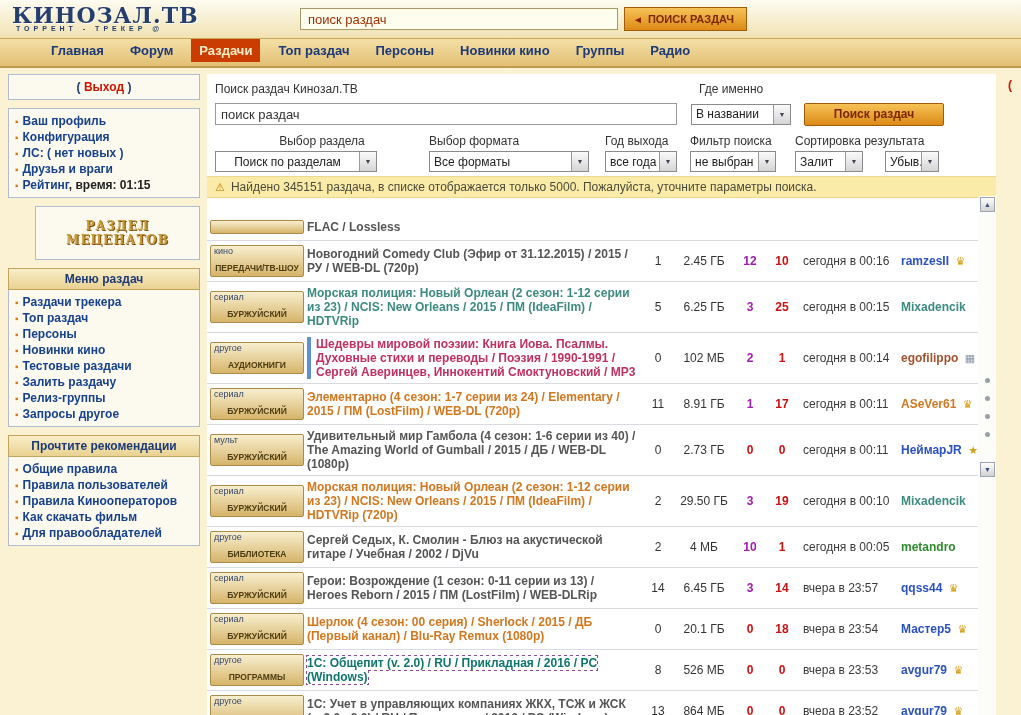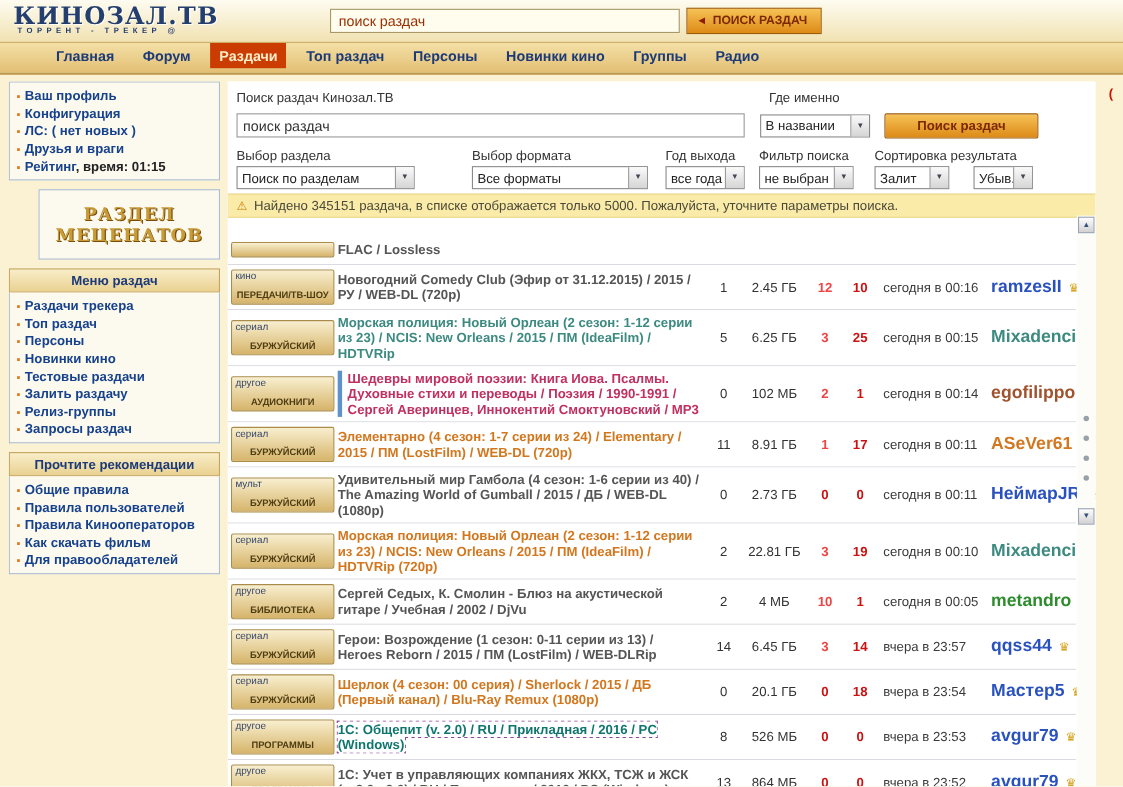--- a/index.html
+++ b/index.html
@@ -30,42 +30,42 @@
   
   .sbox{background:#fcfaef;border:1px solid #aebdd1;margin-bottom:8px;padding:4px 6px;}
   .logout-box{text-align:center;font-weight:bold;padding:5px 6px;}
   .logout-box .paren{color:#1c3a78;}
   .logout-link{color:#cf1100;cursor:pointer;text-decoration:none;}
   .sitem{padding:1px 0;white-space:nowrap;overflow:hidden;}
   .bullet{color:#e07818;font-size:10px;margin-right:4px;}
   .slink{color:#16418c;font-weight:bold;font-size:12px;text-decoration:none;cursor:pointer;}
   .rating-suffix{color:#222;font-weight:bold;}
   .banner-ny{color:#d42a00;font-weight:bold;text-align:center;font-size:13px;padding:8px 2px;text-shadow:1px 1px 0 #fff;}
-  .banner-patrons{text-align:center;font-family:"DejaVu Serif",serif;font-weight:bold;font-size:16px;color:#c89b35;text-shadow:1px 1px 0 #7a4c10;padding:12px 2px;letter-spacing:1px;cursor:pointer;margin-left:27px;}
+  .banner-patrons{text-align:center;font-family:"DejaVu Serif",serif;font-weight:bold;font-size:12px;color:#c89b35;text-shadow:1px 1px 0 #7a4c10;padding:12px 2px;letter-spacing:1px;cursor:pointer;margin-left:27px;}
   .shead{background:linear-gradient(#f9eec9,#e9d191);border:1px solid #c3a35d;text-align:center;color:#1c3a78;font-weight:bold;padding:3px 0;}
   .shead + .sbox{margin-top:0;border-top:none;}
 
   
   .main{flex:1;background:#ffffff;position:relative;overflow:hidden;}
   .search-panel{padding:8px 8px 4px 8px;position:relative;}
   .sp-row1{position:relative;height:17px;}
   .sp-title{color:#333;}
   .sp-where-label{position:absolute;left:484px;top:0;color:#333;}
   .sp-row2{display:flex;align-items:center;margin-top:3px;height:24px;}
   .sp-input{width:462px;height:22px;border:1px solid #9a9a9a;padding:0 5px;font-size:13px;color:#333;font-family:inherit;background:#fff;box-sizing:border-box;}
   .select{display:flex;height:21px;border:1px solid #8a8a8a;background:#fff;align-items:center;cursor:pointer;box-sizing:border-box;}
   .sel-val{flex:1;padding:0 4px;font-size:12px;color:#222;white-space:nowrap;overflow:hidden;}
   .sel-arrow{width:16px;align-self:stretch;background:linear-gradient(#fafafa,#d5d5d5);border-left:1px solid #9a9a9a;color:#445;font-size:7px;display:flex;align-items:center;justify-content:center;flex:none;}
   .sp-where{width:100px;margin-left:14px;}
   .sp-submit{width:140px;height:23px;margin-left:13px;background:linear-gradient(#f6c257,#dd8a16);border:1px solid #a05c08;border-radius:2px;color:#7c2800;font-weight:bold;font-size:12px;cursor:pointer;font-family:inherit;}
   .sp-filters{display:flex;margin-top:8px;}
   #filters{display:flex;}
   .fcol{flex:none;}
   .flabel{color:#333;margin-bottom:3px;font-size:12px;white-space:nowrap;}
-  #filters .fcol:nth-child(1){width:214px;} #filters .fcol:nth-child(1) .select{width:162px;}
+  #filters .fcol:nth-child(1){width:214px;text-align:center;} #filters .fcol:nth-child(1) .select{width:162px;}
   #filters .fcol:nth-child(2){width:176px;} #filters .fcol:nth-child(2) .select{width:160px;}
   #filters .fcol:nth-child(3){width:85px;}  #filters .fcol:nth-child(3) .select{width:72px;}
   #filters .fcol:nth-child(4){width:105px;} #filters .fcol:nth-child(4) .select{width:86px;}
   .sort-col .selects{display:flex;gap:22px;}
   .sort-col .select.s1{width:68px;}
   .sort-col .select.s2{width:54px;}
 
   .info-bar{background:#fbeba8;border-top:1px solid #ecd88e;border-bottom:1px solid #ecd88e;padding:3px 8px;color:#4a4a3a;display:flex;align-items:center;gap:6px;font-size:12px;}
   .info-icon{color:#c87800;font-size:11px;}
 
@@ -78,26 +78,26 @@
   .badge{width:92px;height:30px;background:linear-gradient(#f8efcf,#d6b46a);border:1px solid #aa8c48;border-radius:2px;position:relative;cursor:pointer;}
   .badge-partial{height:12px;}
   .cat-label{position:absolute;top:0;left:3px;font-size:9px;color:#37476b;}
   .cat-name{position:absolute;bottom:3px;left:0;right:0;text-align:center;font-size:8.5px;font-weight:bold;color:#4e3c12;}
   .cell-title{padding-right:6px;}
   .cell-title.accent{border-left:4px solid #5e92cc;padding-left:5px;align-self:stretch;display:flex;align-items:center;}
   .title-link{font-weight:bold;font-size:12px;line-height:14px;cursor:pointer;text-decoration:none;}
   .title-link.outlined{outline:1px dotted #8a4a9a;}
   .cell-comments{text-align:center;color:#333;}
   .cell-size{text-align:center;color:#333;}
-  .cell-seed{text-align:center;color:#ef4444;font-weight:bold;}
+  .cell-seed{text-align:center;color:#a21caf;font-weight:bold;}
   .cell-seed.zero{color:#cc1111;}
   .cell-leech{text-align:center;color:#cc1111;font-weight:bold;}
   .cell-date{color:#3a3a3a;padding-left:4px;white-space:nowrap;}
   .cell-user{padding-left:2px;white-space:nowrap;}
-  .user-link{font-weight:bold;cursor:pointer;text-decoration:none;font-size:16px;}
+  .user-link{font-weight:bold;cursor:pointer;text-decoration:none;font-size:12px;}
   .user-icons span{margin-left:3px;font-size:11px;}
 
   
   .scroll-strip{position:absolute;top:122px;right:0;width:17px;bottom:0;background:#fcfcf8;}
   .scroll-btn{width:15px;height:15px;margin:1px auto;background:linear-gradient(#fdfdfd,#d2d2d2);border:1px solid #9aa4b4;color:#35507a;font-size:7px;display:flex;align-items:center;justify-content:center;cursor:pointer;box-sizing:border-box;}
   .scroll-btn.down{position:absolute;top:266px;left:1px;margin:0;}
   .scroll-dots{position:absolute;top:182px;left:0;width:17px;display:flex;flex-direction:column;align-items:center;gap:13px;}
   .scroll-dots i{width:5px;height:5px;border-radius:50%;background:#9aa0a8;}
 </style>
 </head>
@@ -130,20 +130,25 @@
         <a class="nav-item">Новинки кино</a>
         <a class="nav-item">Группы</a>
         <a class="nav-item">Радио</a>
       </div>
   </nav>
 
   <div class="content">
 
     <aside class="sidebar">
 
+      <div class="sbox logout-box">
+        <span class="paren">(</span>
+        <a class="logout-link">Выход</a>
+        <span class="paren">)</span>
+      </div>
 
       <div class="sbox">
         <div id="user-menu-list">
         <div class="sitem">
           <span class="bullet">▪</span><a class="slink">Ваш профиль</a>
         </div>
 
         <div class="sitem">
           <span class="bullet">▪</span><a class="slink">Конфигурация</a>
         </div>
@@ -190,21 +195,21 @@
 
         <div class="sitem">
           <span class="bullet">▪</span><a class="slink">Залить раздачу</a>
         </div>
 
         <div class="sitem">
           <span class="bullet">▪</span><a class="slink">Релиз-группы</a>
         </div>
 
         <div class="sitem">
-          <span class="bullet">▪</span><a class="slink">Запросы раздач</a>
+          <span class="bullet">▪</span><a class="slink">Запросы другое</a>
         </div>
       </div>
       </div>
 
       <div class="shead">Прочтите рекомендации</div>
       <div class="sbox">
         <div id="recs-items-list">
         <div class="sitem">
           <span class="bullet">▪</span><a class="slink">Общие правила</a>
         </div>
@@ -430,21 +435,21 @@
           <div class="cell cell-cat">
             <div class="badge">
               <span class="cat-label">сериал</span>
               <span class="cat-name">БУРЖУЙСКИЙ</span>
             </div>
           </div>
           <div class="cell cell-title">
             <a class="title-link" style="color: rgb(210, 119, 30);">Морская полиция: Новый Орлеан (2 сезон: 1-12 серии из 23) / NCIS: New Orleans / 2015 / ПМ (IdeaFilm) / HDTVRip (720p)</a>
           </div>
           <div class="cell cell-comments">2</div>
-          <div class="cell cell-size">22.81 ГБ</div>
+          <div class="cell cell-size">29.50 ГБ</div>
           <div class="cell cell-seed">3</div>
           <div class="cell cell-leech">19</div>
           <div class="cell cell-date">сегодня в 00:10</div>
           <div class="cell cell-user">
             <a class="user-link" style="color: rgb(60, 138, 128);">Mixadencik</a>
             <span class="user-icons"></span>
           </div>
         </div>
 
         <div class="row">

